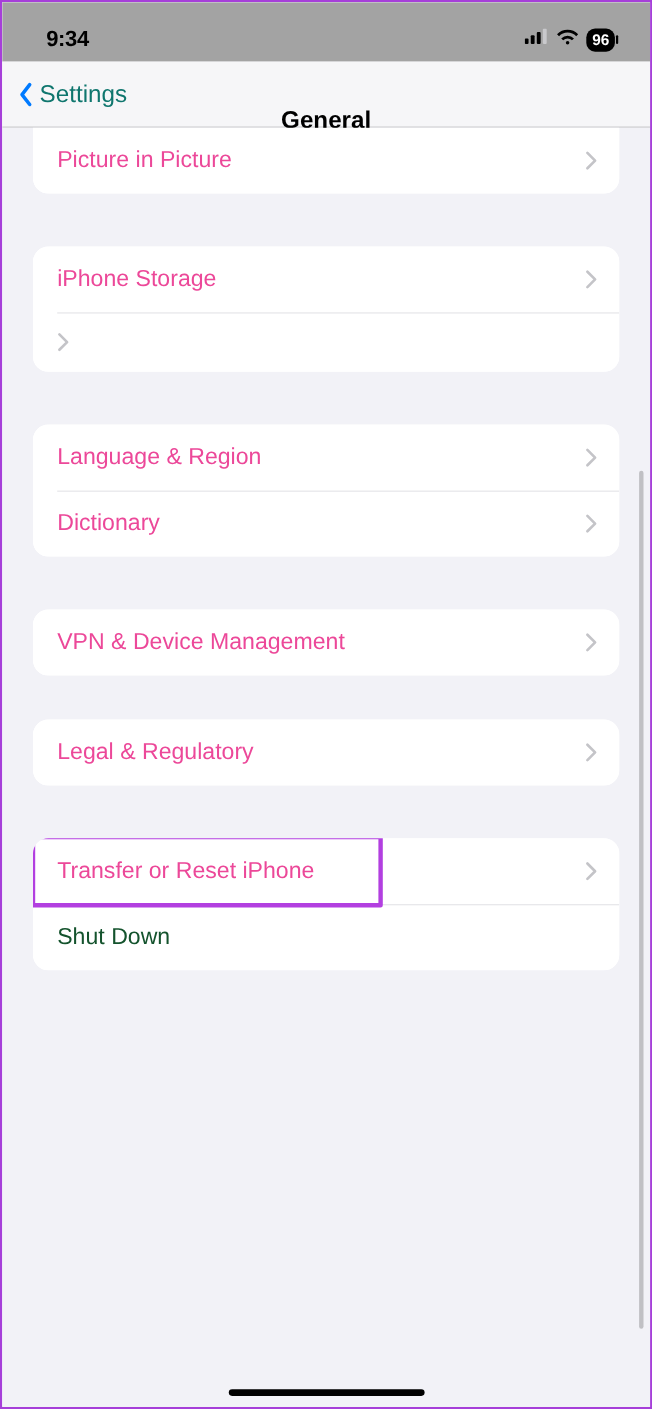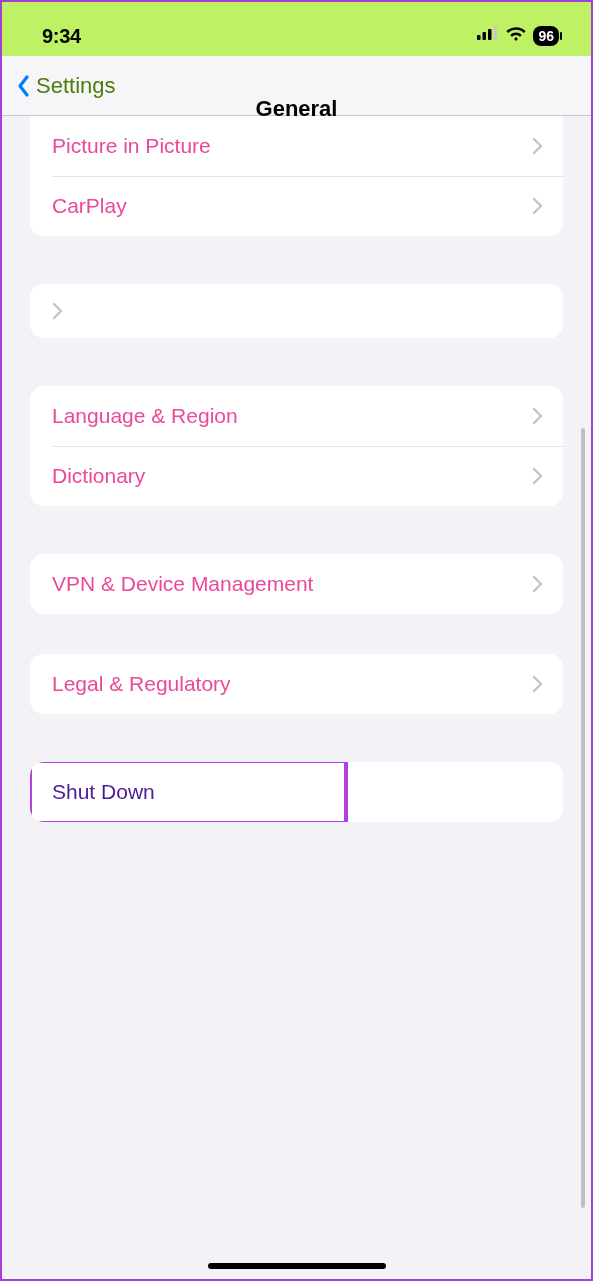--- a/index.html
+++ b/index.html
@@ -18,21 +18,21 @@
     display: flex;
     flex-direction: column;
   }
   
   .status-bar {
     height: 54px;
     display: flex;
     align-items: center;
     justify-content: space-between;
     padding: 14px 32px 0 40px;
-    background: #bef264;
+    background: #a3a3a3;
     gap: 14px;
   }
   .status-time {
     font-size: 20px;
     font-weight: 700;
     letter-spacing: -0.3px;
   }
   .status-right {
     display: flex;
     gap: 6px;
@@ -63,21 +63,21 @@
     height: 60px;
     display: flex;
     align-items: center;
     position: relative;
     border-bottom: 1px solid #c9c9cc;
     background: #f6f6f8;
   }
   .nav-back {
     display: flex;
     align-items: center;
-    color: #4d7c0f;
+    color: #0f766e;
     font-size: 22px;
     padding-left: 14px;
     gap: 4px;
     cursor: pointer;
   }
   .nav-title {
     position: absolute;
     left: 0; right: 0;
     text-align: center;
     font-size: 22px;
@@ -113,21 +113,21 @@
     content: "";
     position: absolute;
     top: 0;
     left: 22px;
     right: 0;
     height: 1px;
     background: #e3e3e7;
   }
   .row-label { color: #ec4899; }
   .row .chev { flex-shrink: 0; }
-  .row.link .row-label { color: #4c1d95; }
+  .row.link .row-label { color: #14532d; }
   .highlight-box {
     position: absolute;
     border: 4px solid #b23fe0;
     pointer-events: none;
     border-radius: 2px;
   }
   
   .scrollbar {
     position: absolute;
     right: 6px;
@@ -196,31 +196,31 @@
 
   <div class="content">
 
     <div class="group first">
       <div class="row">
         <span class="row-label">Picture in Picture</span>
         <svg class="chev" viewBox="0 0 11 18">
             <path d="M2 2 L9 9 L2 16"></path>
           </svg>
       </div>
-      <div class="row">
-        <span class="row-label">CarPlay</span>
-        <svg class="chev" viewBox="0 0 11 18">
-            <path d="M2 2 L9 9 L2 16"></path>
-          </svg>
-      </div>
-    </div>
-
-    <div class="gap-lg"></div>
-
-    <div class="group">
+    </div>
+
+    <div class="gap-lg"></div>
+
+    <div class="group">
+      <div class="row">
+        <span class="row-label">iPhone Storage</span>
+        <svg class="chev" viewBox="0 0 11 18">
+            <path d="M2 2 L9 9 L2 16"></path>
+          </svg>
+      </div>
       <div class="row">
         <svg class="chev" viewBox="0 0 11 18">
             <path d="M2 2 L9 9 L2 16"></path>
           </svg>
       </div>
     </div>
 
     <div class="gap-lg"></div>
 
     <div class="group">
@@ -256,20 +256,26 @@
         <span class="row-label">Legal &amp; Regulatory</span>
         <svg class="chev" viewBox="0 0 11 18">
             <path d="M2 2 L9 9 L2 16"></path>
           </svg>
       </div>
     </div>
 
     <div class="gap-lg"></div>
 
     <div class="group" style="position:relative;">
+      <div class="row">
+        <span class="row-label">Transfer or Reset iPhone</span>
+        <svg class="chev" viewBox="0 0 11 18">
+            <path d="M2 2 L9 9 L2 16"></path>
+          </svg>
+      </div>
       <div class="row link">
         <span class="row-label">Shut Down</span>
       </div>
       <div class="highlight-box" style="left:-2px; top:-3px; width:320px; height:66px;"></div>
     </div>
 
   </div>
 
   <div class="scrollbar"></div>
   <div class="home-indicator"></div>

